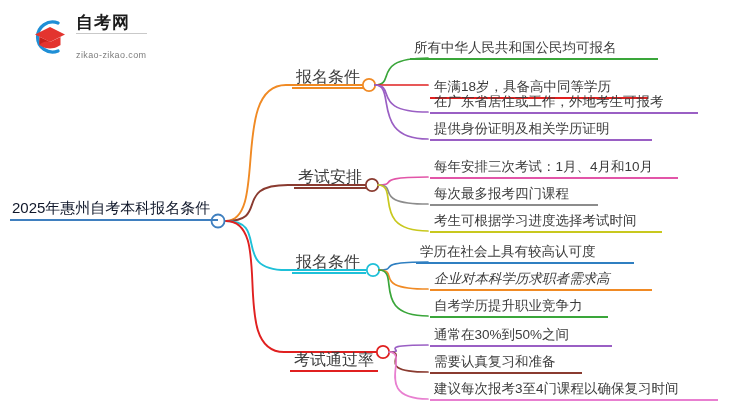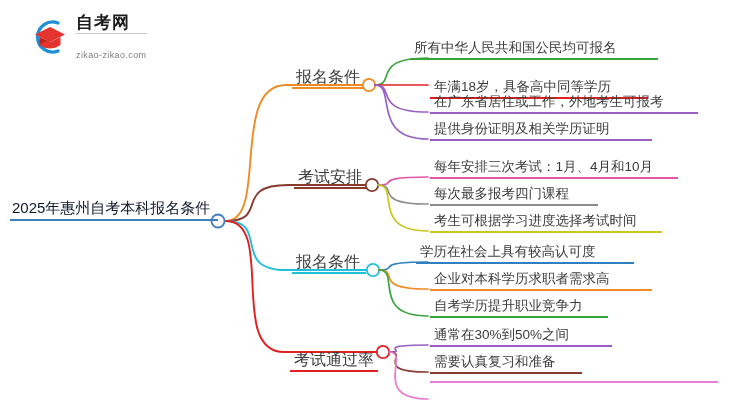--- a/index.html
+++ b/index.html
@@ -206,38 +206,39 @@
         <div class="leaf-rule" style="background: rgb(200, 200, 30); width: 232px;"></div>
       </div>
       <div class="branch" style="left: 292px; top: 252px;">
         <div class="branch-label">报名条件</div>
         <div class="branch-rule" style="background: rgb(31, 192, 216); width: 74px;"></div>
       </div>
       <div class="leaf" style="left: 416px; top: 243px;">
         <div class="leaf-label">学历在社会上具有较高认可度</div>
         <div class="leaf-rule" style="background: rgb(47, 127, 193); width: 218px;"></div>
       </div>
-      <div class="leaf" style="left: 430px; top: 270px;">
+      <div class="leaf" style="left: 430px; top: 270px; font-style: italic;">
         <div class="leaf-label">企业对本科学历求职者需求高</div>
         <div class="leaf-rule" style="background: rgb(240, 138, 36); width: 222px;"></div>
       </div>
       <div class="leaf" style="left: 430px; top: 297px;">
         <div class="leaf-label">自考学历提升职业竞争力</div>
         <div class="leaf-rule" style="background: rgb(58, 166, 58); width: 178px;"></div>
       </div>
       <div class="branch" style="left: 290px; top: 334px; margin-top: 16px;">
         <div class="branch-label">考试通过率</div>
         <div class="branch-rule" style="background: rgb(224, 32, 32); width: 88px;"></div>
       </div>
       <div class="leaf" style="left: 430px; top: 326px;">
         <div class="leaf-label">通常在30%到50%之间</div>
         <div class="leaf-rule" style="background: rgb(154, 95, 196); width: 182px;"></div>
       </div>
       <div class="leaf" style="left: 430px; top: 353px;">
         <div class="leaf-label">需要认真复习和准备</div>
         <div class="leaf-rule" style="background: rgb(138, 59, 48); width: 152px;"></div>
       </div>
       <div class="leaf" style="left: 430px; top: 380px;">
+        <div class="leaf-label">建议每次报考3至4门课程以确保复习时间</div>
         <div class="leaf-rule" style="background: rgb(232, 127, 208); width: 288px;"></div>
       </div>
     </div>
 
 </div>
 
 </body></html>

